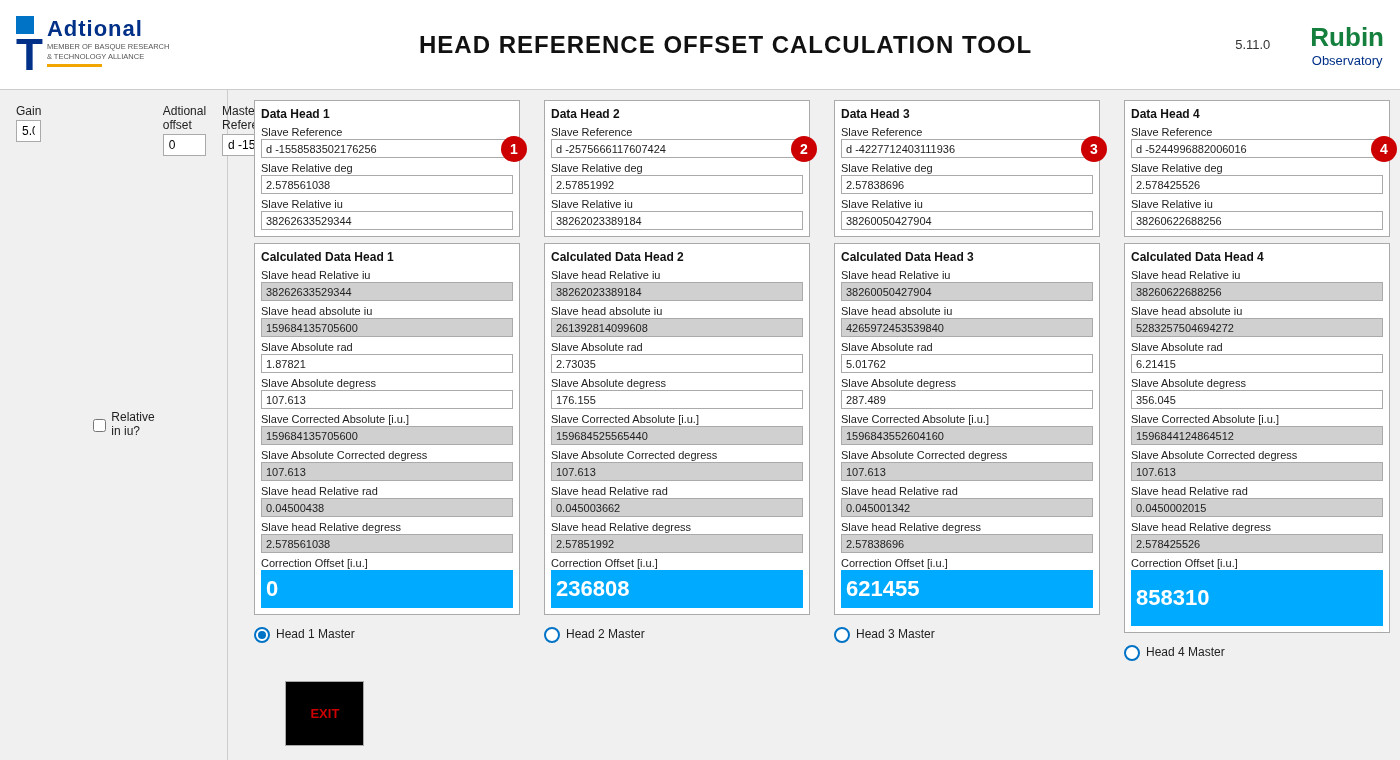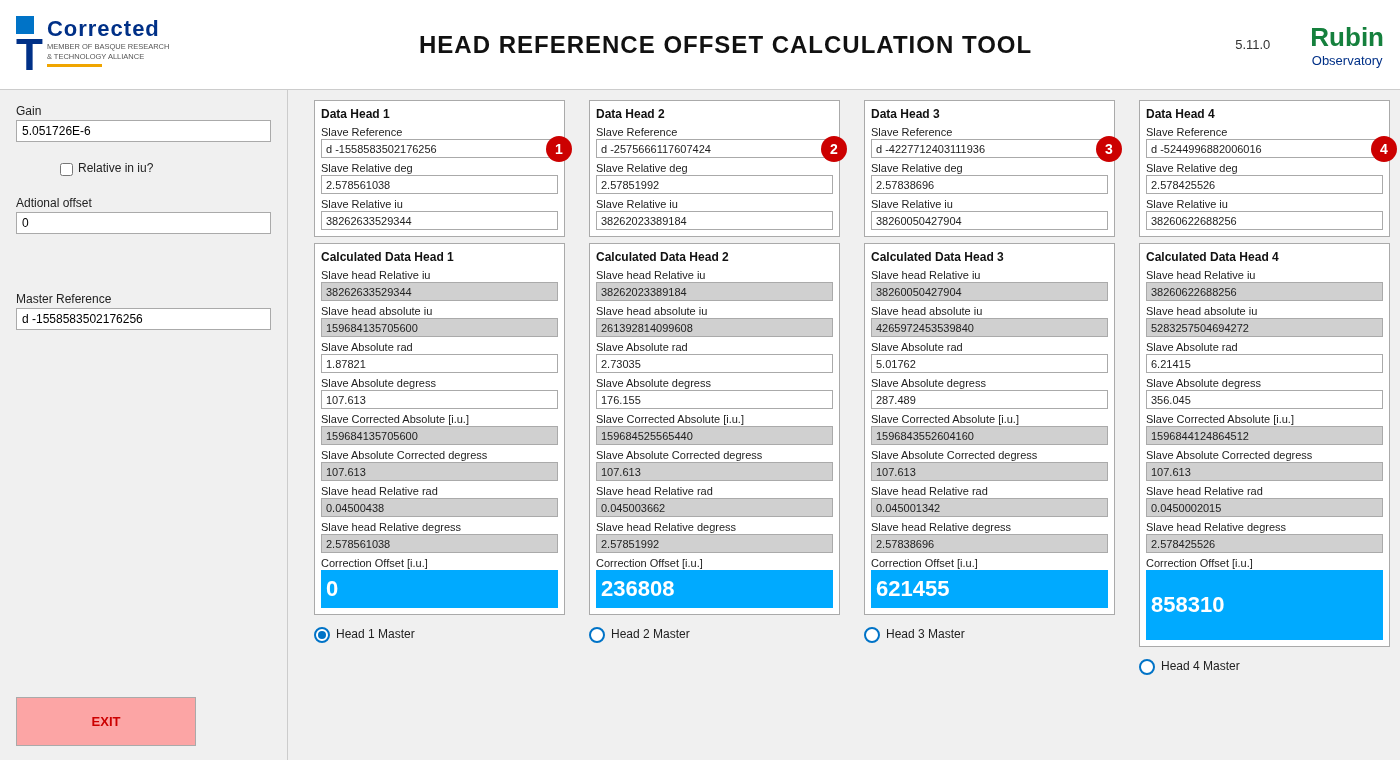--- a/index.html
+++ b/index.html
@@ -54,26 +54,26 @@
     .rubin-logo .observatory-text {
       font-size: 13px;
       color: #003087;
       text-align: center;
     }
     .main-content {
       display: flex;
       height: calc(760px - 90px);
     }
     .left-panel {
-      width: 288px;
+      width: 228px;
       padding: 14px 16px;
       background: #f0f0f0;
       display: flex;
-      flex-direction: column;
-      gap: 19px;
+      flex-direction: row;
+      gap: 8px;
       border-right: 1px solid #ccc;
     }
     .field-label {
       font-size: 12px;
       color: #222;
       margin-bottom: 2px;
     }
     .field-input {
       width: 100%;
       border: 1px solid #aaa;
@@ -84,22 +84,22 @@
     }
     .checkbox-row {
       display: flex;
       align-items: center;
       gap: 5px;
       padding-left: 44px;
     }
     .exit-btn {
       margin-top: auto;
       border: 1px solid #aaa;
-      background: #fca5a5;
-      padding: 16px;
+      background: #000000;
+      padding: 24px;
       text-align: center;
       font-size: 13px;
       font-weight: bold;
       color: #cc0000;
       cursor: pointer;
       width: 180px;
     }
     .data-area {
       flex: 1;
       padding: 10px 10px;
@@ -166,21 +166,21 @@
     <div class="logo-t">
       <div style="display:flex;align-items:flex-start;">
         <div style="display:flex;flex-direction:column;align-items:flex-start;">
           <div style="display:flex;">
             <div style="width:18px;height:18px;background:#0073c7;margin-right:2px;margin-bottom:2px;"></div>
             <div style="width:0;height:0;"></div>
           </div>
           <div style="font-size:44px;font-weight:900;color:#003087;line-height:0.85;font-family:Arial Black,sans-serif;">T</div>
         </div>
         <div style="display:flex;flex-direction:column;margin-left:4px;justify-content:flex-end;padding-bottom:4px;">
-          <span style="font-size:22px;font-weight:900;color:#003087;letter-spacing:1px;">Corrected</span>
+          <span style="font-size:22px;font-weight:900;color:#003087;letter-spacing:1px;">Adtional</span>
           <span style="font-size:7.5px;color:#555;line-height:1.3;">MEMBER OF BASQUE RESEARCH</span>
           <span style="font-size:7.5px;color:#555;line-height:1.3;">&amp; TECHNOLOGY ALLIANCE</span>
           <div style="width:55px;height:3px;background:#f0a500;margin-top:3px;"></div>
         </div>
       </div>
     </div>
   </div>
 
   <div class="header-title">HEAD REFERENCE OFFSET CALCULATION TOOL</div>
 
@@ -420,21 +420,21 @@
       <div class="sub-label">Slave Absolute Corrected degress</div>
       <div class="sub-value">107.613</div>
 
       <div class="sub-label">Slave head Relative rad</div>
       <div class="sub-value">0.0450002015</div>
 
       <div class="sub-label">Slave head Relative degress</div>
       <div class="sub-value">2.578425526</div>
 
         <div class="sub-label">Correction Offset [i.u.]</div>
-        <div style="background:#00aaff;color:#fff;font-size:22px;font-weight:bold;padding:22px 5px;min-height:38px;display:flex;align-items:center;">858310</div>
+        <div style="background:#00aaff;color:#fff;font-size:22px;font-weight:bold;padding:15px 5px;min-height:38px;display:flex;align-items:center;">858310</div>
 
     </div>
   <div style="display:flex;align-items:center;margin-top:6px;">
     <div class="master-item">
       <div style="width:16px;height:16px;border-radius:50%;border:2px solid #0073c7;background:#fff;display:flex;align-items:center;justify-content:center;cursor:pointer;flex-shrink:0;">
         
       </div>
       <span style="font-size:12px;">Head 4 Master</span>
     </div>
   </div>

